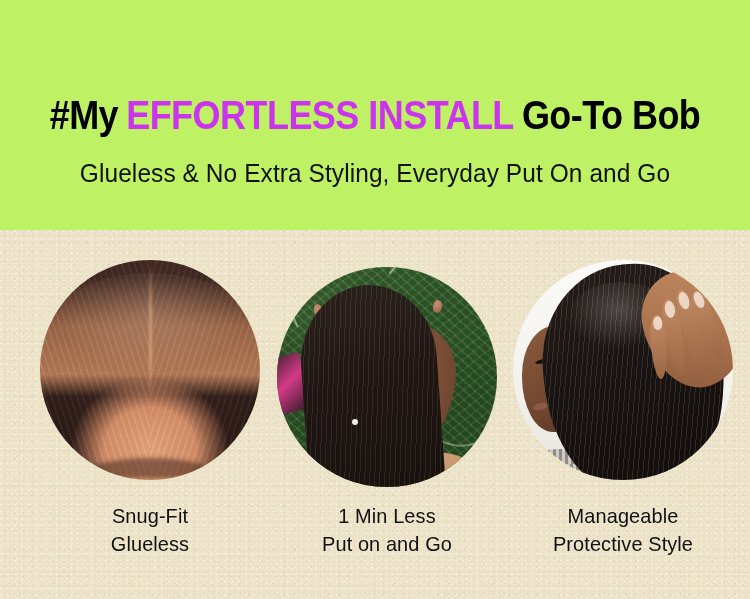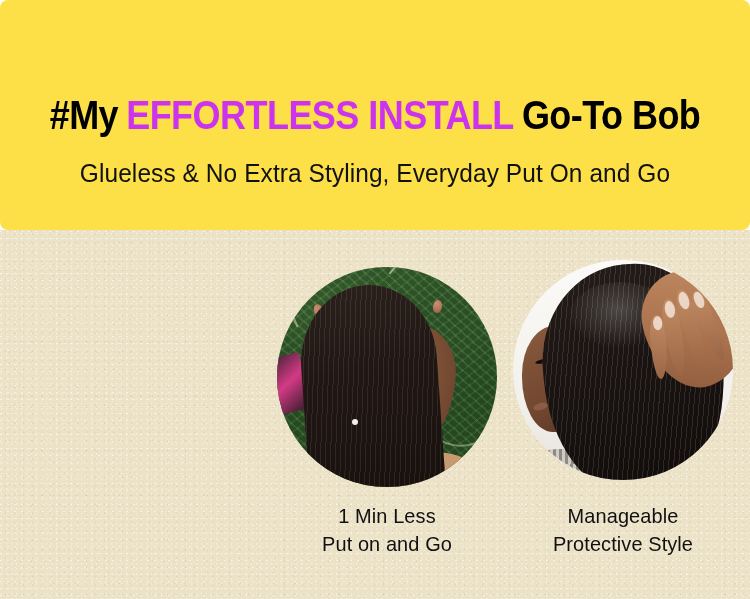--- a/index.html
+++ b/index.html
@@ -21,23 +21,22 @@
     overflow: hidden;
   }
 
   
   #header {
     position: absolute;
     left: 0;
     top: 0;
     width: 750px;
     height: 230px;
-    background: #fde047;
+    background: #bef264;
     box-sizing: border-box;
-    border-radius: 8px;
   }
 
   #headline {
     position: absolute;
     left: 0;
     top: 95px;
     width: 750px;
     text-align: center;
     white-space: nowrap;
     font-size: 40px;
@@ -400,20 +399,33 @@
     <div id="headline">
       <span class="hl-black">#My</span><span class="hl-sp"></span><span class="hl-accent">EFFORTLESS INSTALL</span><span class="hl-sp"></span><span class="hl-black">Go-To Bob</span>
     </div>
 
     <div id="subtitle">Glueless &amp; No Extra Styling, Everyday Put On and Go</div>
 
   </div>
 
   <div id="panel">
 
+    <div class="card" id="card-1">
+      <div class="photo" id="photo-1">
+        <div class="strandsL"></div>
+        <div class="strandsR"></div>
+        <div class="part"></div>
+        <div class="sheen"></div>
+        <div class="brow"></div>
+      </div>
+      <div class="caption">
+        <span class="ln">Snug-Fit</span>
+        <span class="ln">Glueless</span>
+      </div>
+    </div>
 
     <div class="card" id="card-2">
       <div class="photo" id="photo-2">
         <div class="leaf-tex"></div>
         <div class="vine-a"></div>
         <div class="vine-b"></div>
         <div class="vine-c"></div>
         <div class="bud-a"></div>
         <div class="bud-b"></div>
         <div class="pink"></div>

